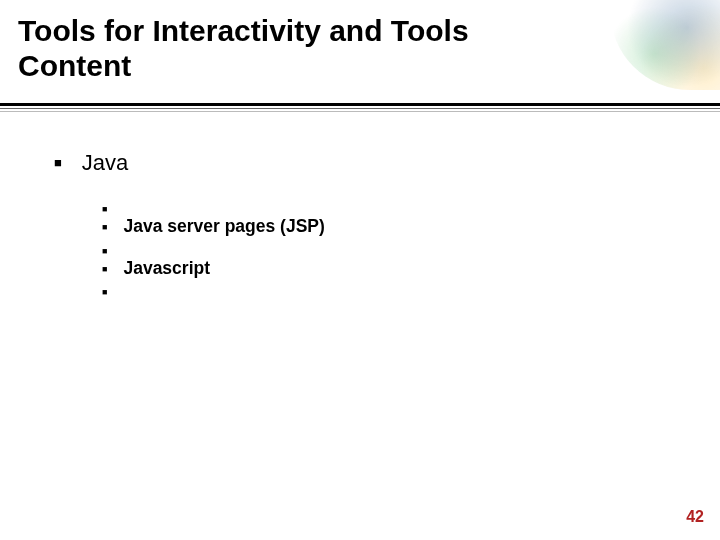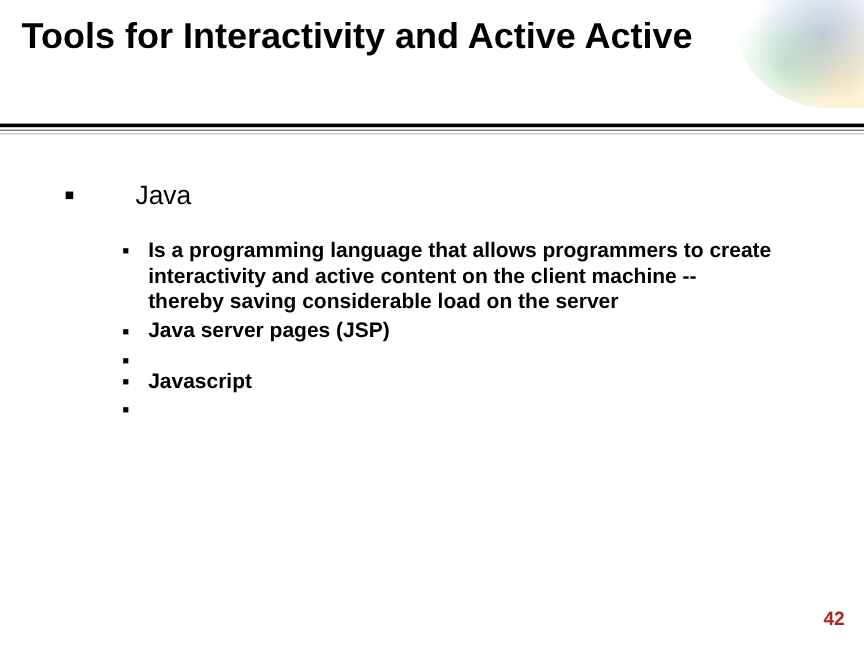--- a/index.html
+++ b/index.html
@@ -11,47 +11,46 @@
     border-bottom-left-radius: 80px;
     opacity: 0.55;
   }
   .title { position: absolute; top: 14px; left: 18px; right: 130px; font-size: 30px; font-weight: bold; line-height: 1.15; }
   .rule-dark { position: absolute; left: 0; right: 0; top: 103px; height: 3px; background: #000; }
   .rule-mid  { position: absolute; left: 0; right: 0; top: 108px; height: 1px; background: #666; }
   .rule-light{ position: absolute; left: 0; right: 0; top: 111px; height: 1px; background: #bbb; }
   .content { position: absolute; top: 150px; left: 54px; right: 40px; }
   .lvl1-row { display: flex; align-items: flex-start; gap: 20px; }
   .bullet { font-size: 13px; line-height: 1; margin-top: 6px; }
-  .lvl1-label { font-size: 22px; margin-left: 31px; }
+  .lvl1-label { font-size: 22px; }
   .lvl2 { margin-top: 22px; margin-left: 48px; }
   .lvl2-item { display: flex; align-items: flex-start; gap: 16px; margin-bottom: 2px; }
   .lvl2-item .bullet { font-size: 9px; margin-top: 7px; }
   .lvl2-text { font-size: 17.5px; font-weight: bold; line-height: 1.24; max-width: 520px; }
   .pagenum { position: absolute; right: 16px; bottom: 14px; font-size: 16px; font-weight: bold; color: #b22222; }
 </style>
 </head>
 <body>
 
 <div class="decor"></div>
 
-<h1 class="title">Tools for Interactivity and Active Active</h1>
+<h1 class="title">Tools for Interactivity and Tools Content</h1>
 
 <div class="rule-dark"></div>
 <div class="rule-mid"></div>
 <div class="rule-light"></div>
 
 <div class="content">
   <div class="lvl1-row">
     <span class="bullet">■</span>
     <span class="lvl1-label">Java</span>
   </div>
   <div class="lvl2">
     <div class="lvl2-item">
       <span class="bullet">■</span>
-      <span class="lvl2-text">Is a programming language that allows programmers to create interactivity and active content on the client machine -- thereby saving considerable load on the server</span>
     </div>
     <div class="lvl2-item">
       <span class="bullet">■</span>
       <span class="lvl2-text">Java server pages (JSP)</span>
     </div>
     <div class="lvl2-item">
       <span class="bullet">■</span>
     </div>
     <div class="lvl2-item">
       <span class="bullet">■</span>

